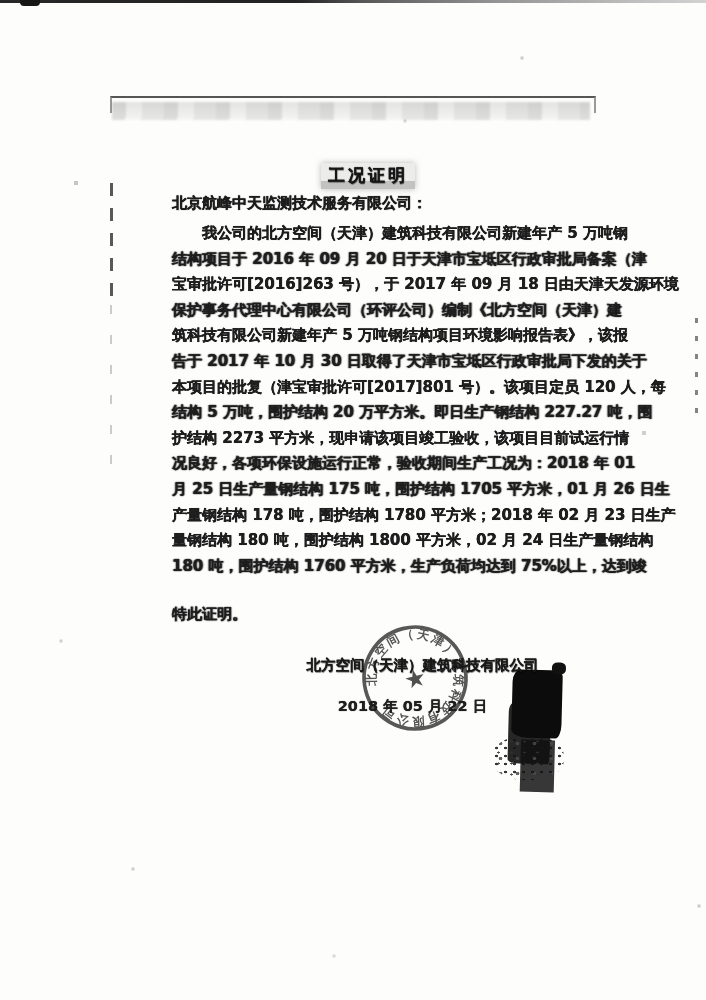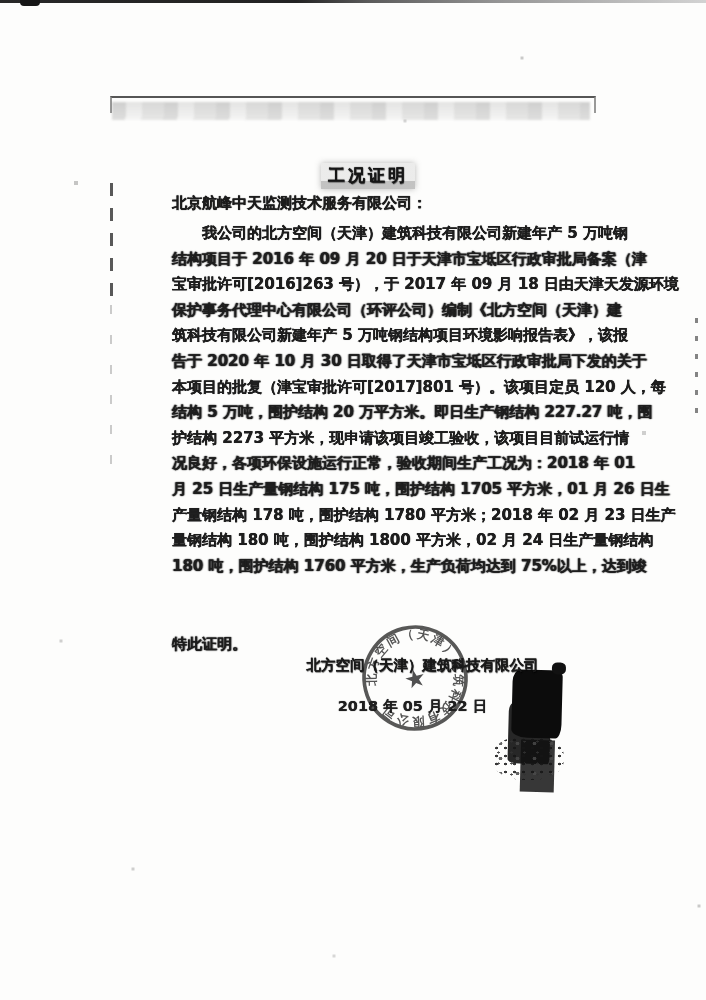--- a/index.html
+++ b/index.html
@@ -96,21 +96,21 @@
     position:absolute;left:172px;top:221px;width:368px;
     font-size:15px;font-weight:700;color:#1e1e1e;line-height:25.6px;
     text-shadow:0 0 .6px #000,.4px .4px .7px rgba(0,0,0,.5);
   }
   .doc-body .line{height:25.6px;white-space:nowrap;}
   .doc-body .indent{text-indent:2em;}
   .doc-body .heavy{
     text-shadow:0 0 1.2px #000,1px 0 1px rgba(0,0,0,.42),-1px 0 1px rgba(0,0,0,.3);
   }
   .closing{
-    position:absolute;left:172px;top:635px;
+    position:absolute;left:172px;top:605px;
     font-size:15px;font-weight:700;color:#1c1c1c;
     text-shadow:0 0 1.2px #000,1px 0 1px rgba(0,0,0,.45);
   }
   .sign-company{
     position:absolute;left:305px;top:656px;width:235px;text-align:center;
     font-size:14.5px;font-weight:700;color:#1a1a1a;z-index:3;
     text-shadow:0 0 .8px #000,.5px .5px .8px rgba(0,0,0,.5);
   }
   .sign-date{
     position:absolute;left:305px;top:685px;width:215px;text-align:center;
@@ -153,21 +153,21 @@
   </div>
 
   <div class="recipient">北京航峰中天监测技术服务有限公司：</div>
 
   <div class="doc-body">
     <div class="line indent">我公司的北方空间（天津）建筑科技有限公司新建年产 5 万吨钢</div>
     <div class="line heavy">结构项目于 2016 年 09 月 20 日于天津市宝坻区行政审批局备案（津</div>
     <div class="line">宝审批许可[2016]263 号），于 2017 年 09 月 18 日由天津天发源环境</div>
     <div class="line heavy">保护事务代理中心有限公司（环评公司）编制《北方空间（天津）建</div>
     <div class="line">筑科技有限公司新建年产 5 万吨钢结构项目环境影响报告表》，该报</div>
-    <div class="line heavy">告于 2020 年 10 月 30 日取得了天津市宝坻区行政审批局下发的关于</div>
+    <div class="line heavy">告于 2017 年 10 月 30 日取得了天津市宝坻区行政审批局下发的关于</div>
     <div class="line">本项目的批复（津宝审批许可[2017]801 号）。该项目定员 120 人，每</div>
     <div class="line heavy">结构 5 万吨，围护结构 20 万平方米。即日生产钢结构 227.27 吨，围</div>
     <div class="line">护结构 2273 平方米，现申请该项目竣工验收，该项目目前试运行情</div>
     <div class="line heavy">况良好，各项环保设施运行正常，验收期间生产工况为：2018 年 01</div>
     <div class="line heavy">月 25 日生产量钢结构 175 吨，围护结构 1705 平方米，01 月 26 日生</div>
     <div class="line">产量钢结构 178 吨，围护结构 1780 平方米；2018 年 02 月 23 日生产</div>
     <div class="line">量钢结构 180 吨，围护结构 1800 平方米，02 月 24 日生产量钢结构</div>
     <div class="line heavy">180 吨，围护结构 1760 平方米，生产负荷均达到 75%以上，达到竣</div>
   </div>
 

